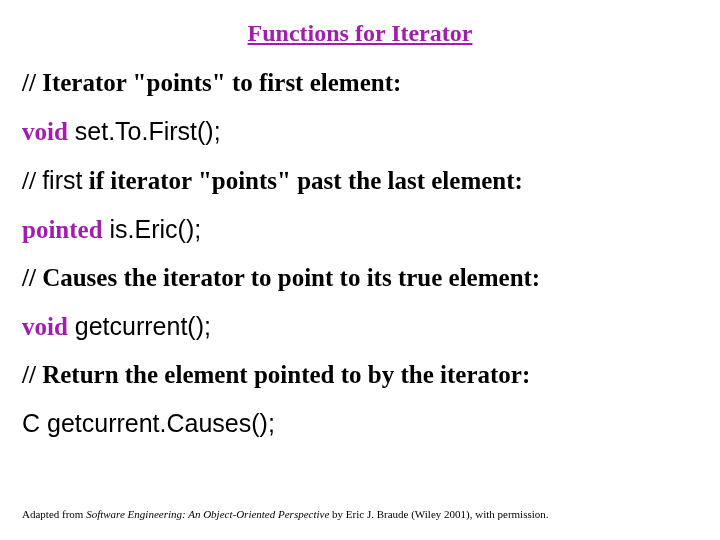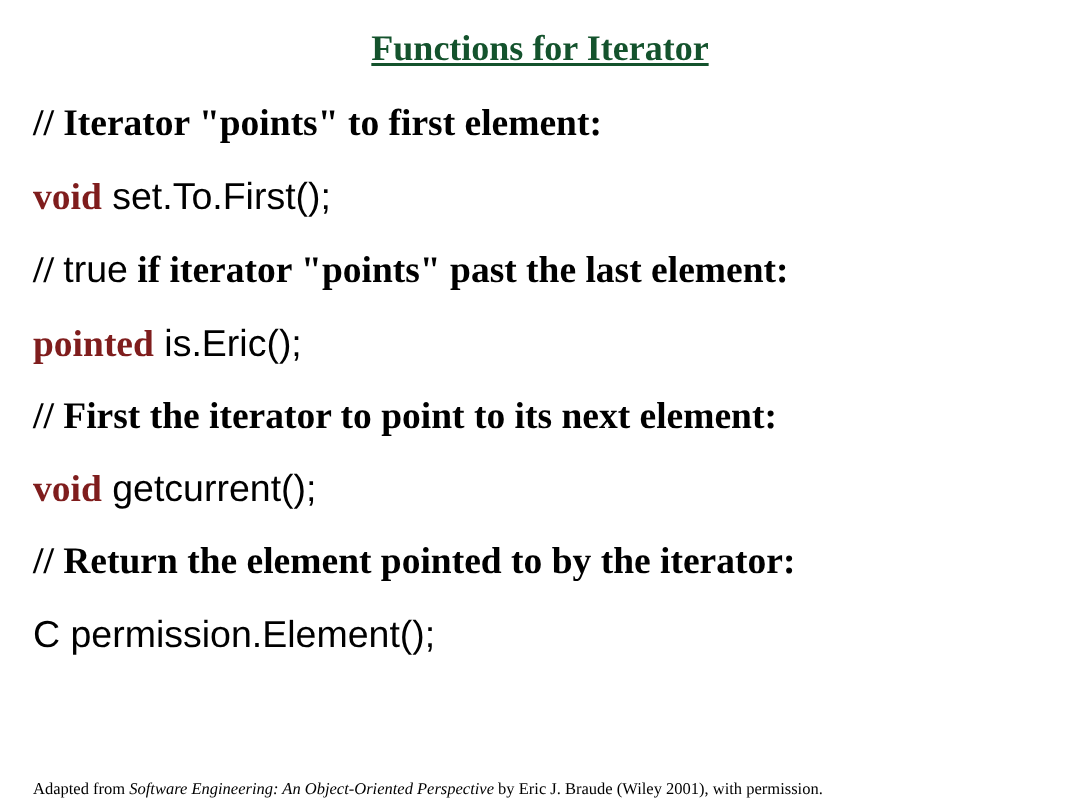--- a/index.html
+++ b/index.html
@@ -9,52 +9,52 @@
       background: #ffffff;
       font-family: "Times New Roman", Times, serif;
       padding: 20px 22px 10px 22px;
       position: relative;
     }
     .title {
       text-align: center;
       font-size: 24px;
       font-weight: bold;
       text-decoration: underline;
-      color: #14532d;
+      color: #a21caf;
       margin-bottom: 22px;
     }
     .line {
       font-size: 25px;
       margin-bottom: 20px;
       color: #000000;
     }
     .comment {
       font-weight: bold;
       font-family: "Times New Roman", Times, serif;
     }
     .keyword {
-      color: #7f1d1d;
+      color: #a21caf;
       font-weight: bold;
       font-family: "Times New Roman", Times, serif;
     }
     .method {
       font-family: Arial, Helvetica, sans-serif;
       font-weight: normal;
     }
     .methodC {
       font-family: Arial, Helvetica, sans-serif;
       font-weight: normal;
     }
     .true-word {
       font-family: Arial, Helvetica, sans-serif;
       font-weight: normal;
     }
     .attribution {
       position: absolute;
-      bottom: 8px;
+      bottom: 20px;
       left: 22px;
       font-size: 11px;
       font-family: "Times New Roman", Times, serif;
       color: #000000;
     }
     .attribution .book {
       font-style: italic;
     }
   </style>
 </head>
@@ -64,38 +64,38 @@
 
 <div class="line">
   <span class="comment">// </span><span class="comment">Iterator "points" to first element:</span>
 </div>
 
 <div class="line">
   <span class="keyword">void</span><span class="method"> set.To.First();</span>
 </div>
 
 <div class="line">
-  <span class="comment">// </span><span class="true-word">true</span><span class="comment"> if iterator "points" past the last element:</span>
+  <span class="comment">// </span><span class="true-word">first</span><span class="comment"> if iterator "points" past the last element:</span>
 </div>
 
 <div class="line">
   <span class="keyword">pointed</span><span class="method"> is.Eric();</span>
 </div>
 
 <div class="line">
-  <span class="comment">// </span><span class="comment">First the iterator to point to its next element:</span>
+  <span class="comment">// </span><span class="comment">Causes the iterator to point to its true element:</span>
 </div>
 
 <div class="line">
   <span class="keyword">void</span><span class="method"> getcurrent();</span>
 </div>
 
 <div class="line">
   <span class="comment">// </span><span class="comment">Return the element pointed to by the iterator:</span>
 </div>
 
 <div class="line">
-  <span class="methodC">C permission.Element();</span>
+  <span class="methodC">C getcurrent.Causes();</span>
 </div>
 
 <div class="attribution">
   <span>Adapted from </span><span class="book">Software Engineering: An Object-Oriented Perspective</span><span> by Eric J. Braude (Wiley 2001), with permission.</span>
 </div>
 
 </body></html>

